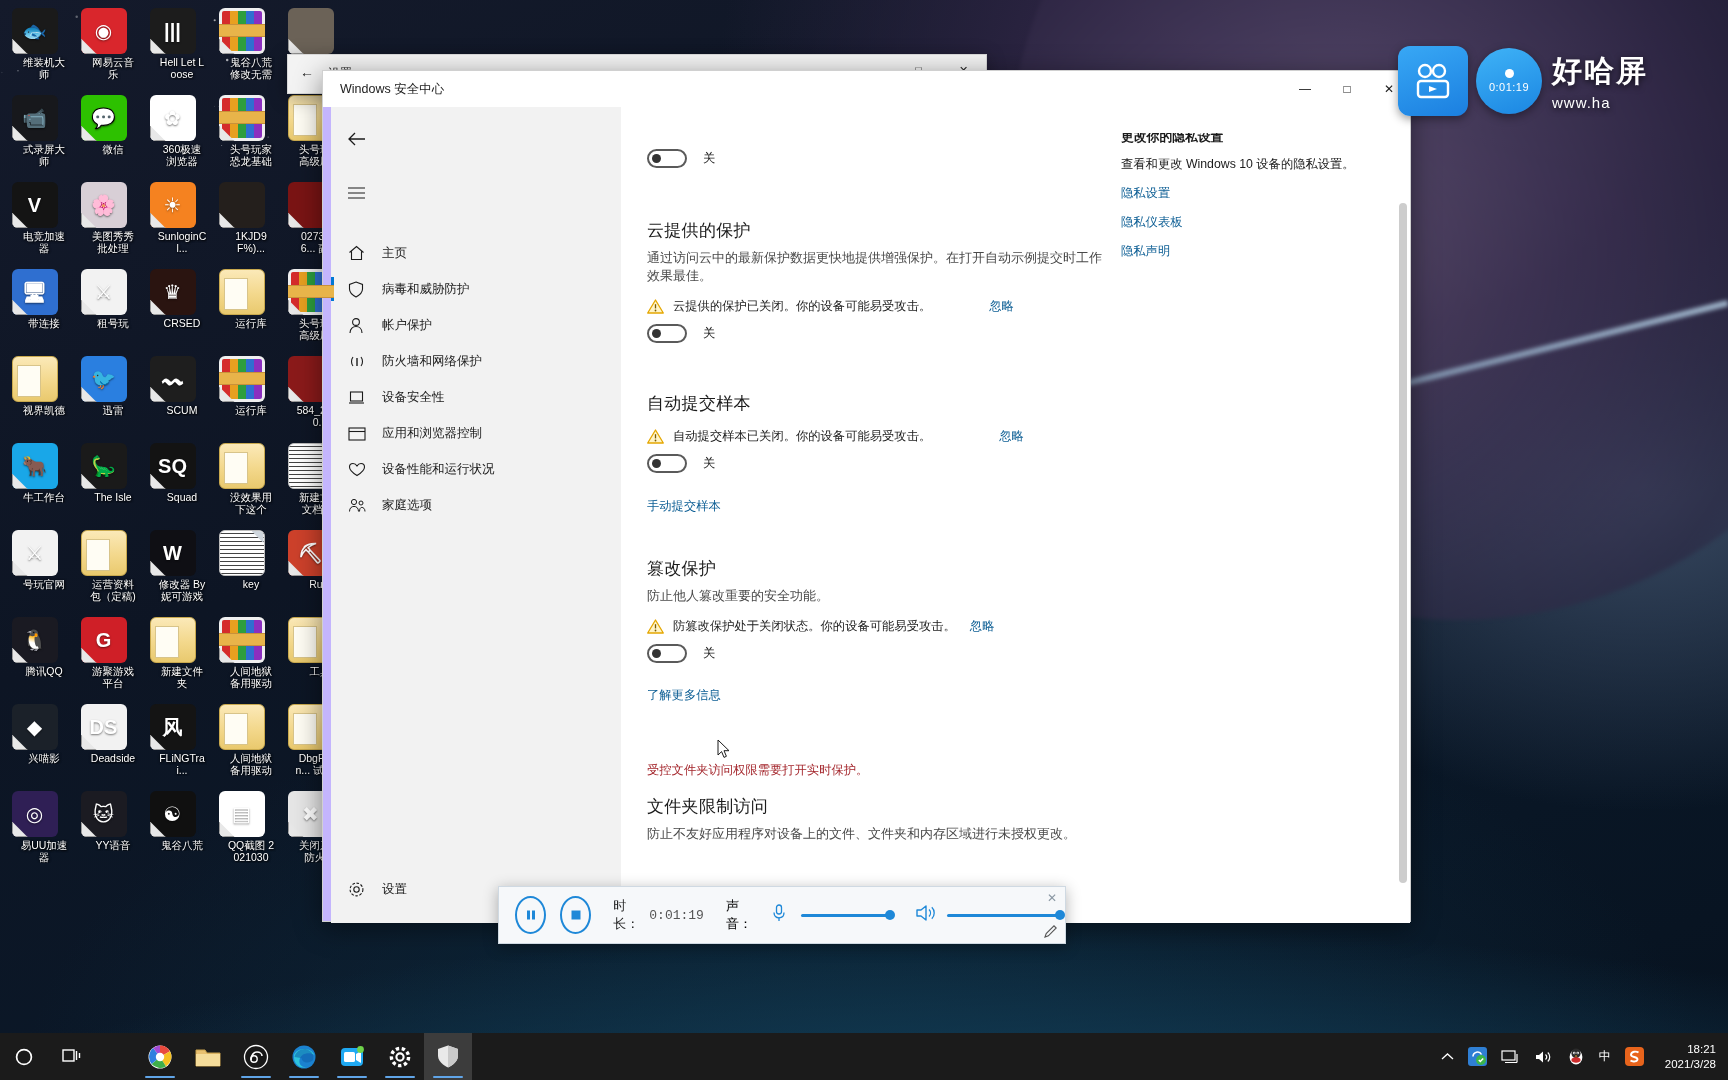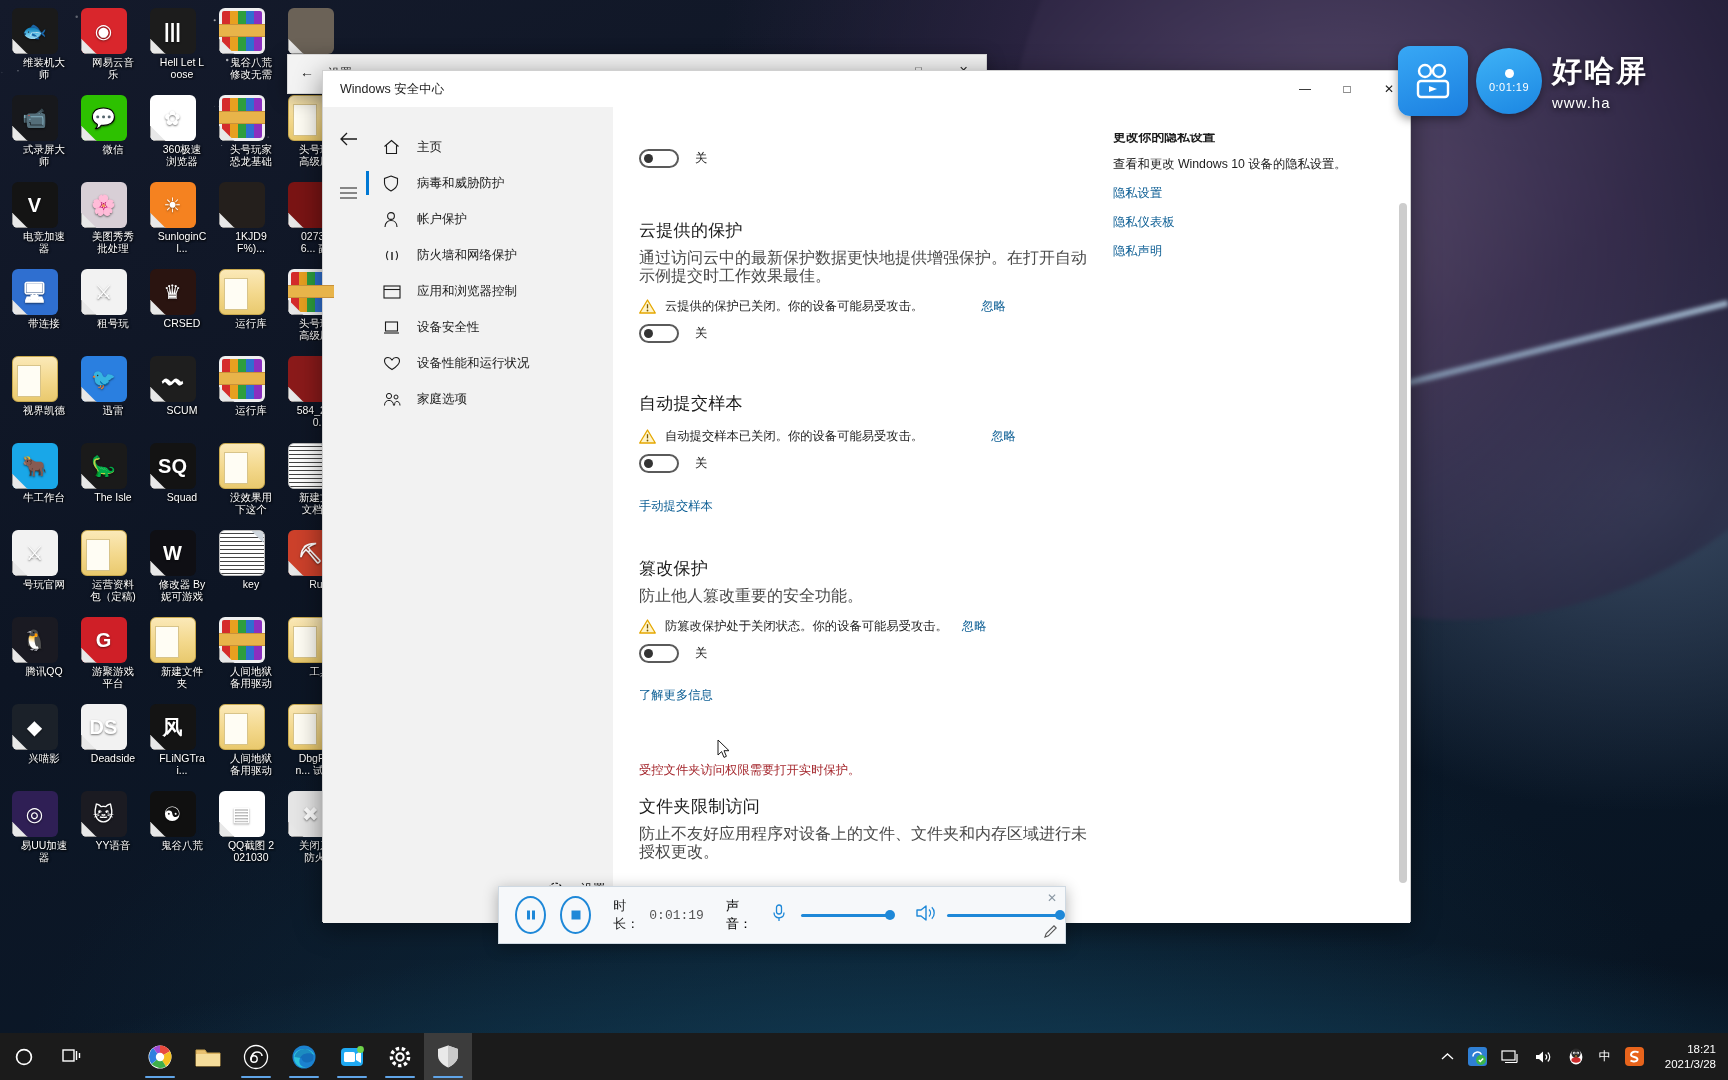--- a/index.html
+++ b/index.html
@@ -106,21 +106,21 @@
     height:36px; background:#fff; position:relative;
     display:flex; align-items:center;
   }
   #wsec-title .t { font-size:12.5px; color:#1b1b1b; margin-left:17px; }
   #wsec-ctrl { position:absolute; right:0; top:0; display:flex; height:36px; }
   #wsec-ctrl .cbtn { width:42px; height:36px; display:flex; align-items:center; justify-content:center; font-size:12px; color:#1b1b1b; }
 
   #wsec-body { display:flex; height:816px; }
 
   
-  #wsec-nav { width:290px; background:#f2f2f2; position:relative; display:flex; flex-direction:row; }
+  #wsec-nav { width:290px; background:#f2f2f2; position:relative; display:flex; flex-direction:column;margin-left:8px; }
   .navtop { padding-top:12px; }
   .navbtn { height:40px; display:flex; align-items:center; padding-left:17px; color:#1b1b1b; }
   .navbtn .ic { width:26px; display:flex; align-items:center; }
   .hamburger { margin-top:14px; }
   .navlist { margin-top:22px; }
   .navitem {
     height:36px; display:flex; align-items:center; position:relative;
     padding-left:17px; color:#1b1b1b; font-size:12.5px;
   }
   .navitem .ic { width:28px; display:flex; align-items:center; justify-content:flex-start; }
@@ -130,21 +130,21 @@
   }
   #nav-settings { margin-top:auto; margin-bottom:16px; }
 
   
   #wsec-main { flex:1; background:#fff; position:relative; overflow:hidden; }
   #content-scroll { position:absolute; inset:0 14px 0 0; }
   .col-left { position:absolute; left:26px; top:0; width:460px; }
   .col-right { position:absolute; left:500px; top:0; width:240px; }
 
   .sec-h { font-size:17px; color:#1b1b1b; font-weight:400; letter-spacing:.3px; }
-  .sec-p { font-size:16px; line-height:18px; color:#4a4a4a; margin-top:7px; }
+  .sec-p { font-size:13px; line-height:18px; color:#4a4a4a; margin-top:7px; }
   .warnrow { display:flex; align-items:center; margin-top:13px; }
   .warn-ico { width:17px; height:15px; position:relative; flex:none; margin-right:9px; }
   .warn-ico svg { display:block; }
   .warn-txt { font-size:12.3px; color:#1b1b1b; }
   .ignore-link { font-size:12.3px; color:#0c5e94; margin-left:14px; cursor:pointer; }
 
   .toggle-row { display:flex; align-items:center; margin-top:9px; }
   .toggle {
     width:40px; height:19px; border:2px solid #5a5a5a; border-radius:10px;
     background:#fff; position:relative; cursor:pointer; flex:none;
@@ -850,35 +850,35 @@
             <svg width="18" height="15" viewBox="0 0 18 15">
                 <path d="M9 4 V12" stroke="#1b1b1b" stroke-width="1.4"></path>
                 <path d="M5 3 C3 5.5 3 9.5 5 12" stroke="#1b1b1b" stroke-width="1.1" fill="none"></path>
                 <path d="M13 3 C15 5.5 15 9.5 13 12" stroke="#1b1b1b" stroke-width="1.1" fill="none"></path>
               </svg>
           </span>
           <span class="txt">防火墙和网络保护</span>
         </div>
         <div class="navitem">
           <span class="ic">
+            <svg width="17" height="15" viewBox="0 0 17 15">
+                <rect x="2.5" y="2" width="12" height="9" stroke="#1b1b1b" stroke-width="1.1" fill="none"></rect>
+                <path d="M1 13 H16" stroke="#1b1b1b" stroke-width="1.1"></path>
+              </svg>
+          </span>
+          <span class="txt">设备安全性</span>
+        </div>
+        <div class="navitem">
+          <span class="ic">
             <svg width="18" height="15" viewBox="0 0 18 15">
                 <rect x="1" y="2" width="16" height="12" stroke="#1b1b1b" stroke-width="1.1" fill="none"></rect>
                 <path d="M1 5.5 H17" stroke="#1b1b1b" stroke-width="1.1"></path>
               </svg>
           </span>
           <span class="txt">应用和浏览器控制</span>
-        </div>
-        <div class="navitem">
-          <span class="ic">
-            <svg width="17" height="15" viewBox="0 0 17 15">
-                <rect x="2.5" y="2" width="12" height="9" stroke="#1b1b1b" stroke-width="1.1" fill="none"></rect>
-                <path d="M1 13 H16" stroke="#1b1b1b" stroke-width="1.1"></path>
-              </svg>
-          </span>
-          <span class="txt">设备安全性</span>
         </div>
         <div class="navitem">
           <span class="ic">
             <svg width="18" height="15" viewBox="0 0 18 15">
                 <path d="M9 13.5 C9 13.5 1.5 9 1.5 5 C1.5 2.8 3.2 1.5 5 1.5 C6.7 1.5 8.2 2.6 9 4 C9.8 2.6 11.3 1.5 13 1.5 C14.8 1.5 16.5 2.8 16.5 5 C16.5 9 9 13.5 9 13.5 Z" stroke="#1b1b1b" stroke-width="1.1" fill="none"></path>
               </svg>
           </span>
           <span class="txt">设备性能和运行状况</span>
         </div>
         <div class="navitem">

